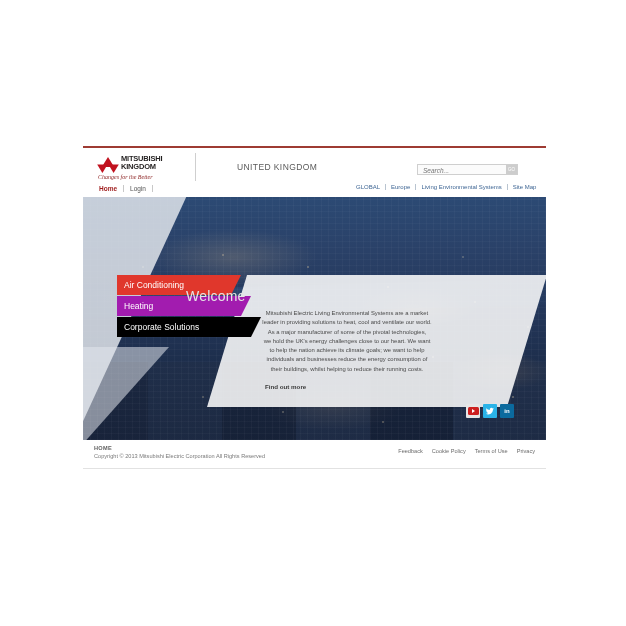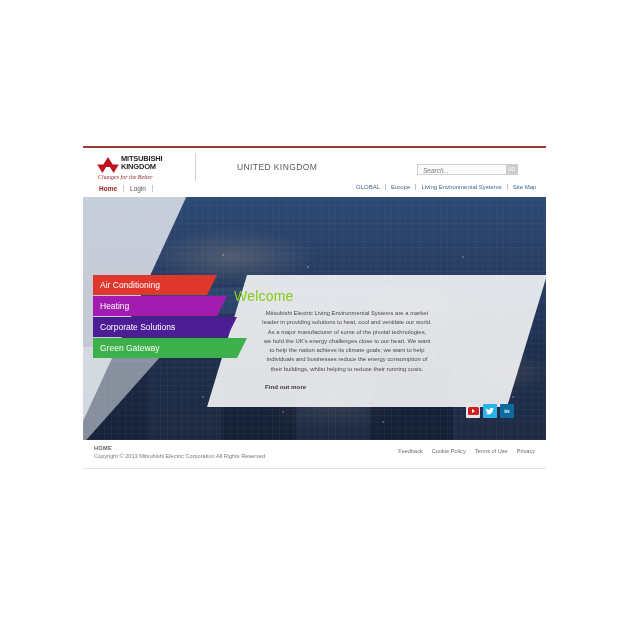--- a/index.html
+++ b/index.html
@@ -280,45 +280,45 @@
   .cat-btn {
     position: relative;
     height: 20px;
     margin-bottom: 1px;
     color: #ffffff;
     font-size: 8.5px;
     line-height: 20px;
     padding-left: 7px;
     box-sizing: border-box;
     white-space: nowrap;
+    margin-left: 24px;
   }
   .cat-btn.c0 { width: 124px; background: #e0372c; clip-path: polygon(0 0, 124px 0, 114px 20px, 0 20px); }
   .cat-btn.c1 { width: 134px; background: #a21caf; clip-path: polygon(0 0, 134px 0, 124px 20px, 0 20px); }
-  .cat-btn.c2 { width: 144px; background: #4c1d95; clip-path: polygon(0 0, 144px 0, 134px 20px, 0 20px); padding-left: 7px; }
+  .cat-btn.c2 { width: 144px; background: #000000; clip-path: polygon(0 0, 144px 0, 134px 20px, 0 20px); padding-left: 7px; }
   .cat-btn.c3 { width: 154px; background: #3cb04a; clip-path: polygon(0 0, 154px 0, 144px 20px, 0 20px); }
 
   
   .welcome-panel {
     position: absolute;
     left: 124px;
     top: 78px;
     width: 340px;
     height: 132px;
     background: rgba(250,250,250,.88);
     clip-path: polygon(40px 0, 340px 0, 300px 132px, 0 132px);
   }
   .welcome-title {
     position: absolute;
     left: 103px;
     top: 91px;
     font-size: 14px;
-    color: #84cc16;
+    color: #e5e5e5;
     font-weight: normal;
     letter-spacing: .2px;
-    margin-left: 48px;
   }
   .welcome-body {
     position: absolute;
     left: 124px;
     top: 112px;
     width: 280px;
     text-align: center;
     font-size: 5.9px;
     line-height: 9.3px;
     color: #4a4a4a;
@@ -465,23 +465,20 @@
     <div class="cat-list">
       <div class="cat-btn c0">
         <span>Air Conditioning</span>
       </div>
       <div class="cat-btn c1">
         <span>Heating</span>
       </div>
       <div class="cat-btn c2">
         <span>Corporate Solutions</span>
       </div>
-      <div class="cat-btn c3">
-        <span>Green Gateway</span>
-      </div>
     </div>
 
     <div class="welcome-title">Welcome</div>
 
     <div class="welcome-body">
       <p>Mitsubishi Electric Living Environmental Systems are a market</p>
       <p>leader in providing solutions to heat, cool and ventilate our world.</p>
       <p>As a major manufacturer of some of the pivotal technologies,</p>
       <p>we hold the UK's energy challenges close to our heart. We want</p>
       <p>to help the nation achieve its climate goals; we want to help</p>

